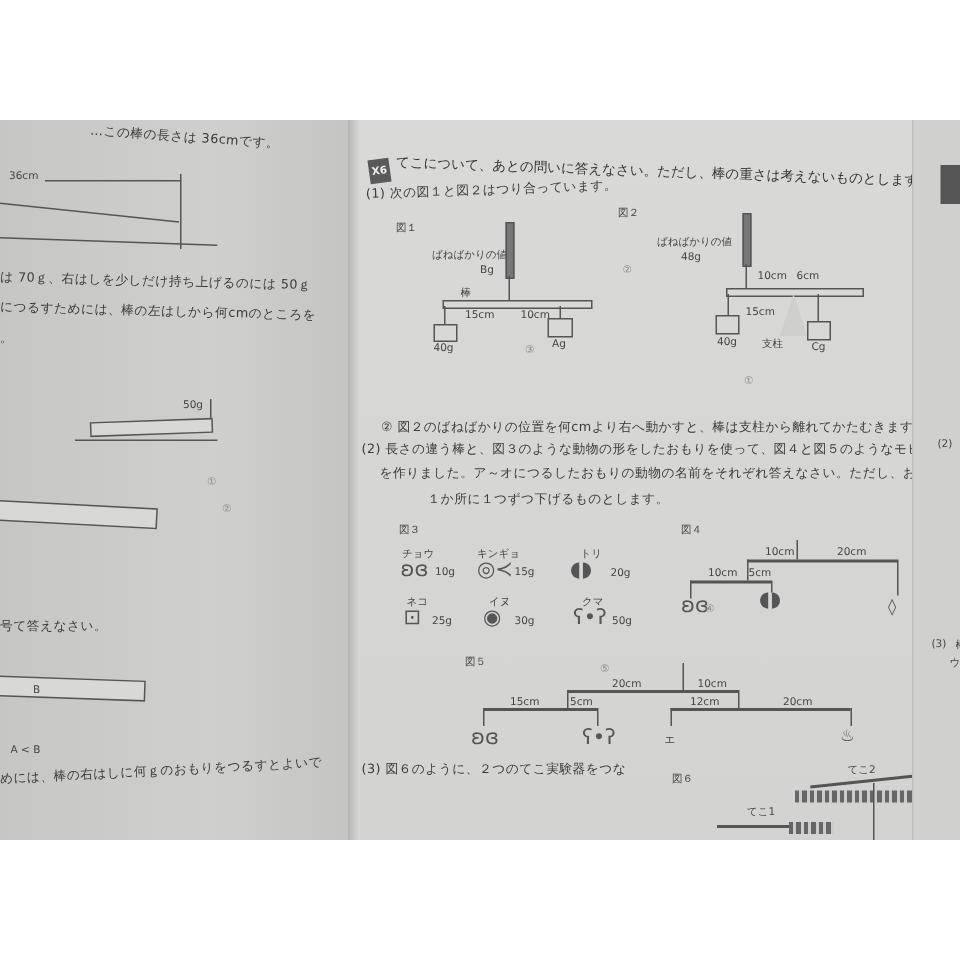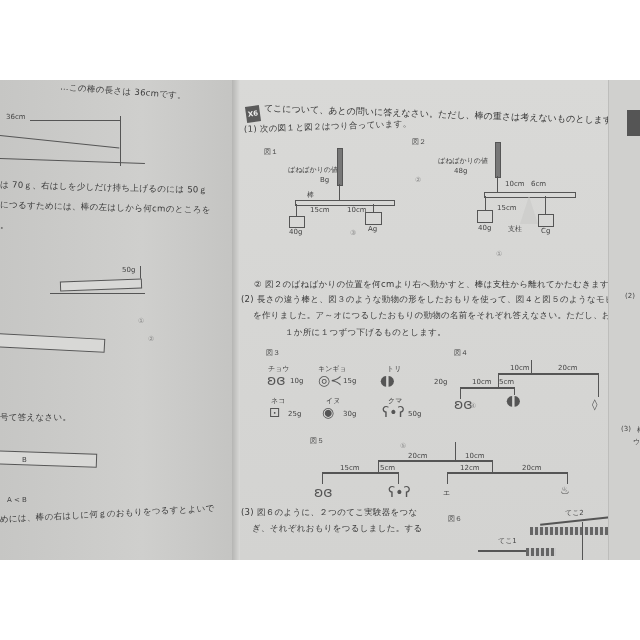--- a/index.html
+++ b/index.html
@@ -112,21 +112,21 @@
       <div class="abs ts" style="left:28px;top:284px;">チョウ</div>
       <div class="animal" style="left:27px;top:292px;">ʚɞ</div>
       <div class="abs ts" style="left:50px;top:297px;">10g</div>
 
       <div class="abs ts" style="left:78px;top:284px;">キンギョ</div>
       <div class="animal" style="left:78px;top:292px;">◎≺</div>
       <div class="abs ts" style="left:103px;top:297px;">15g</div>
 
       <div class="abs ts" style="left:147px;top:284px;">トリ</div>
       <div class="animal" style="left:140px;top:292px;">◖◗</div>
-      <div class="abs ts" style="left:167px;top:298px;margin-left:27px;">20g</div>
+      <div class="abs ts" style="left:167px;top:298px;">20g</div>
 
       <div class="abs ts" style="left:31px;top:316px;">ネコ</div>
       <div class="animal" style="left:29px;top:324px;">⊡</div>
       <div class="abs ts" style="left:48px;top:330px;">25g</div>
 
       <div class="abs ts" style="left:86px;top:316px;">イヌ</div>
       <div class="animal" style="left:82px;top:324px;">◉</div>
       <div class="abs ts" style="left:103px;top:330px;">30g</div>
 
       <div class="abs ts" style="left:148px;top:316px;">クマ</div>
@@ -170,21 +170,20 @@
       <div class="line" style="left:158px;top:392px;width:1px;height:12px;"></div>
       <div class="line" style="left:207px;top:392px;width:1px;height:12px;"></div>
       <div class="line" style="left:327px;top:392px;width:1px;height:12px;"></div>
       <div class="animal" style="left:74px;top:404px;">ʚɞ</div>
       <div class="animal" style="left:148px;top:404px;">ʕ•ʔ</div>
       <div class="abs ts" style="left:203px;top:408px;">エ</div>
       <div class="animal" style="left:320px;top:404px;font-size:11px;">♨</div>
     </div>
 
     <div class="abs t" style="left:1px;top:427px;">(3) 図６のように、２つのてこ実験器をつな</div>
-    <div class="abs t" style="left:12px;top:443px;">ぎ、それぞれおもりをつるしました。する</div>
 
     <div>
       <div class="abs ts" style="left:208px;top:434px;">図６</div>
       <div class="abs ts" style="left:258px;top:456px;">てこ1</div>
       <div class="abs ts" style="left:325px;top:428px;">てこ2</div>
       <div class="line" style="left:238px;top:470px;width:48px;height:2px;"></div>
       <div class="line" style="left:300px;top:440px;width:70px;height:2px;transform:rotate(-6deg);"></div>
       <div style="position:absolute;left:290px;top:447px;width:80px;height:8px;background:repeating-linear-gradient(90deg,#666 0 3px,#ccc 3px 5px);"></div>
       <div style="position:absolute;left:286px;top:468px;width:30px;height:8px;background:repeating-linear-gradient(90deg,#666 0 3px,#ccc 3px 5px);"></div>
       <div class="line" style="left:342px;top:442px;width:1px;height:38px;"></div>

